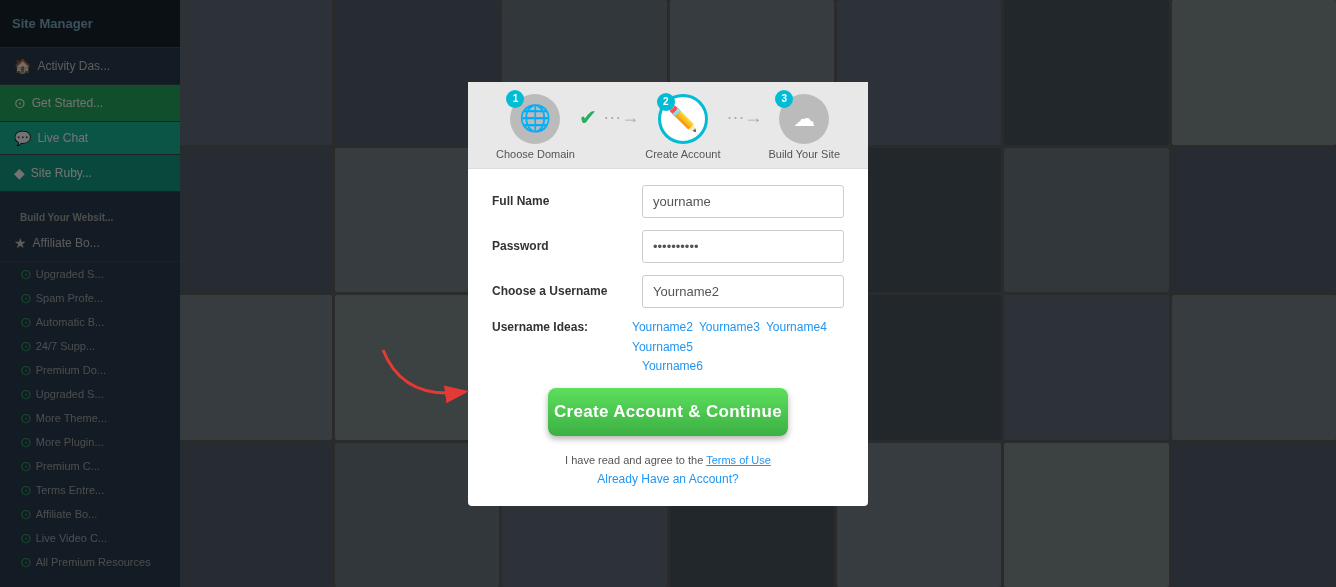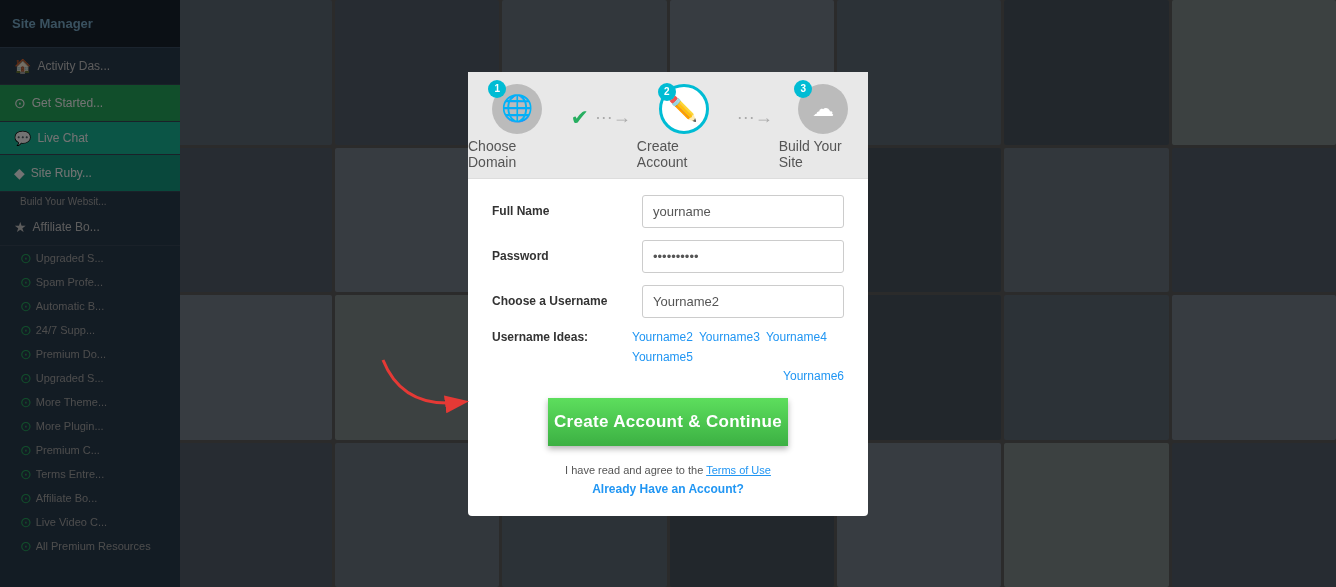--- a/index.html
+++ b/index.html
@@ -103,21 +103,21 @@
     }
     .step-icon.done { background: #ccc; }
     .step-number {
       position: absolute; top: -4px; left: -4px;
       background: #00bcd4;
       color: white; border-radius: 50%;
       width: 18px; height: 18px;
       font-size: 10px; font-weight: bold;
       display: flex; align-items: center; justify-content: center;
     }
-    .step-label { font-size: 14px; color: #555; }
+    .step-label { font-size: 11px; color: #555; text-align: center; }
     .step-connector {
       display: flex; align-items: center;
       color: #aaa; font-size: 18px;
       padding: 0 6px;
       margin-bottom: 18px;
     }
     .check-mark { color: #27ae60; font-size: 20px; margin-left: 4px; margin-bottom: 18px; }
 
     
     .form-body { padding: 16px 24px 20px 24px; }
@@ -141,31 +141,31 @@
     .btn-create {
       display: block;
       width: 240px;
       margin: 14px auto 0 auto;
       background: linear-gradient(to bottom, #5dde5d, #3cb043);
       color: white;
       font-size: 17px;
       font-weight: bold;
       padding: 14px 0;
       border: none;
-      border-radius: 0;
+      border-radius: 8px;
       cursor: pointer;
       text-align: center;
       letter-spacing: 0.3px;
       box-shadow: 0 3px 6px rgba(0,0,0,0.3);
     }
 
     .terms-text { text-align: center; font-size: 11px; color: #555; margin-top: 18px; }
     .terms-link { color: #2196f3; text-decoration: underline; cursor: pointer; }
 
-    .already-link { text-align: center; font-size: 12px; margin-top: 6px; font-weight: bold; }
+    .already-link { text-align: center; font-size: 12px; margin-top: 6px; }
     .already-link a { color: #2196f3; text-decoration: none; cursor: pointer; }
 
     
     .globe-icon { font-size: 26px; }
     .pencil-icon { font-size: 24px; }
     .cloud-icon { font-size: 24px; }
   </style>
 </head>
 <body>
 
@@ -217,21 +217,21 @@
     <span>Get Started...</span>
   </div>
   <div class="sidebar-item teal">
     <span class="icon">💬</span>
     <span>Live Chat</span>
   </div>
   <div class="sidebar-item blue-teal">
     <span class="icon">◆</span>
     <span>Site Ruby...</span>
   </div>
-  <div style="padding: 4px 14px 2px 20px; color: #aaa; font-size: 10px;">Build Your Websit...</div>
+  <div style="padding: 20px 14px 2px 20px; color: #aaa; font-size: 10px; font-weight: bold;">Build Your Websit...</div>
   <div class="sidebar-item">
     <span class="icon">★</span>
     <span>Affiliate Bo...</span>
   </div>
   <div class="sidebar-sub">
       <span class="dot">⊙</span>
       <span>Upgraded S...</span>
     </div>
   <div class="sidebar-sub">
       <span class="dot">⊙</span>
@@ -337,21 +337,21 @@
 
     <div class="ideas-label-row">
       <span class="ideas-label">Username Ideas:</span>
       <div style="display:flex; flex-wrap:wrap; gap:6px; flex:1;">
         <a class="idea-link">Yourname2</a>
         <a class="idea-link">Yourname3</a>
         <a class="idea-link">Yourname4</a>
         <a class="idea-link">Yourname5</a>
       </div>
     </div>
-    <div style="margin-left: 150px; margin-top: 2px; text-align: right;">
+    <div style="margin-left: 150px; margin-top: 2px;">
       <a class="idea-link">Yourname6</a>
     </div>
 
     <button class="btn-create">Create Account &amp; Continue</button>
 
     <div class="terms-text">
       <span>I have read and agree to the</span>
       <a class="terms-link">Terms of Use</a>
     </div>
 

